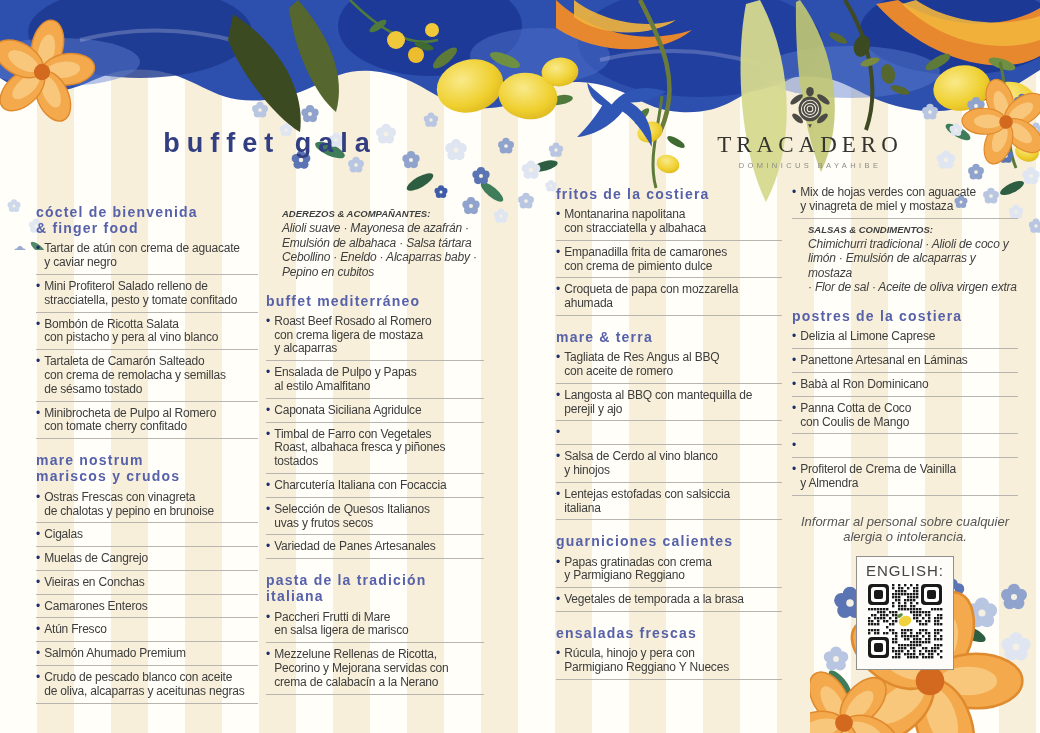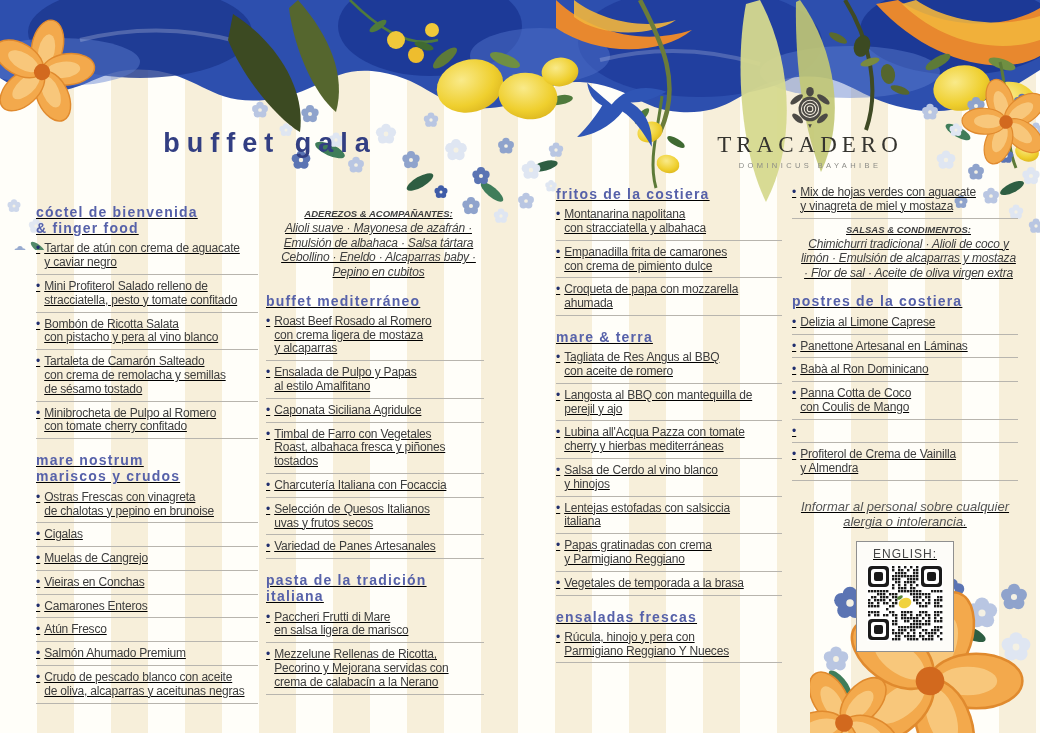--- a/index.html
+++ b/index.html
@@ -18,49 +18,49 @@
     position:absolute;left:120px;top:128px;width:300px;text-align:center;z-index:2;
     font-weight:bold;font-size:27px;letter-spacing:7px;color:#323e82;
     text-transform:lowercase;
   }
   
   #brand{position:absolute;left:700px;top:86px;width:220px;text-align:center;z-index:2;}
   #brand .turtle{display:block;margin:0 auto 4px;}
   #brand-name{font-family:"Liberation Serif", serif;font-size:23px;letter-spacing:5px;color:#35342f;}
   #brand-sub{font-size:7.5px;letter-spacing:3.4px;color:#8b8b86;margin-top:3px;}
   
-  .menu-column{position:absolute;z-index:2;text-decoration:underline;}
+  .menu-column{position:absolute;z-index:2;}
   #col-0{left:36px;top:204px;width:222px;}
   #col-1{left:266px;top:208px;width:218px;}
   #col-2{left:556px;top:186px;width:226px;}
   #col-3{left:792px;top:186px;width:226px;}
   .section-heading{
     white-space:pre-line;text-transform:lowercase;font-weight:bold;
     font-size:14px;line-height:1.16;letter-spacing:1.2px;color:#5661a9;
     margin:13px 0 6px 0;
   }
   .menu-column > .section-heading:first-child{margin-top:0;}
   .item{
     display:flex;gap:4px;align-items:flex-start;
     border-bottom:1px solid #b8b5ae;padding-bottom:4px;margin-bottom:5px;
   }
   .bullet{color:#1f2d6e;font-size:12px;line-height:1.15;flex:0 0 auto;}
   .item-text{
     white-space:pre-line;font-size:12px;line-height:1.15;color:#3d3d3d;
     letter-spacing:-0.2px;
   }
-  .note{margin:0 0 10px 7px;text-align:center;}
+  .note{margin:0 0 10px 16px;}
   .note-label{font-style:italic;font-weight:bold;font-size:9.5px;color:#3f3f3f;margin-bottom:2px;}
   .note-text{font-style:italic;font-size:12px;line-height:1.22;color:#3f3f3f;white-space:pre-line;letter-spacing:-0.2px;}
   .disclaimer{font-style:italic;font-size:13px;color:#555;text-align:center;margin:18px 6px 12px 6px;}
   .qr-box{
     width:88px;margin:4px auto 0 auto;border:1px solid #8f8f8f;background:#fdfcf8;
     padding:5px 4px 6px 4px;text-align:center;
   }
-  .qr-label{font-size:12px;letter-spacing:1px;color:#444;margin-bottom:4px;}
+  .qr-label{font-size:15px;letter-spacing:1px;color:#444;margin-bottom:4px;}
 </style>
 </head>
 <body>
 
 <div id="page">
 
   <svg id="band" class="deco" width="1040" height="250" viewBox="0 0 1040 250">
     <defs>
       <radialGradient id="lemg" cx="40%" cy="35%" r="75%">
         <stop offset="0%" stop-color="#f9ea8a"></stop>
@@ -417,33 +417,32 @@
         <div class="item-text">Tagliata de Res Angus al BBQ
 con aceite de romero</div>
       </div>
       <div class="item">
         <span class="bullet">•</span>
         <div class="item-text">Langosta al BBQ con mantequilla de
 perejil y ajo</div>
       </div>
       <div class="item">
         <span class="bullet">•</span>
-        <div class="item-text">Lubina all'Acqua Pazza con tomate
-cherry y hierbas mediterráneas</div>
       </div>
       <div class="item">
         <span class="bullet">•</span>
         <div class="item-text">Salsa de Cerdo al vino blanco
 y hinojos</div>
       </div>
       <div class="item">
         <span class="bullet">•</span>
         <div class="item-text">Lentejas estofadas con salsiccia
 italiana</div>
       </div>
+      <div class="section-heading">Guarniciones Calientes</div>
       <div class="item">
         <span class="bullet">•</span>
         <div class="item-text">Papas gratinadas con crema
 y Parmigiano Reggiano</div>
       </div>
       <div class="item">
         <span class="bullet">•</span>
         <div class="item-text">Vegetales de temporada a la brasa</div>
       </div>
       <div class="section-heading">Ensaladas Frescas</div>

